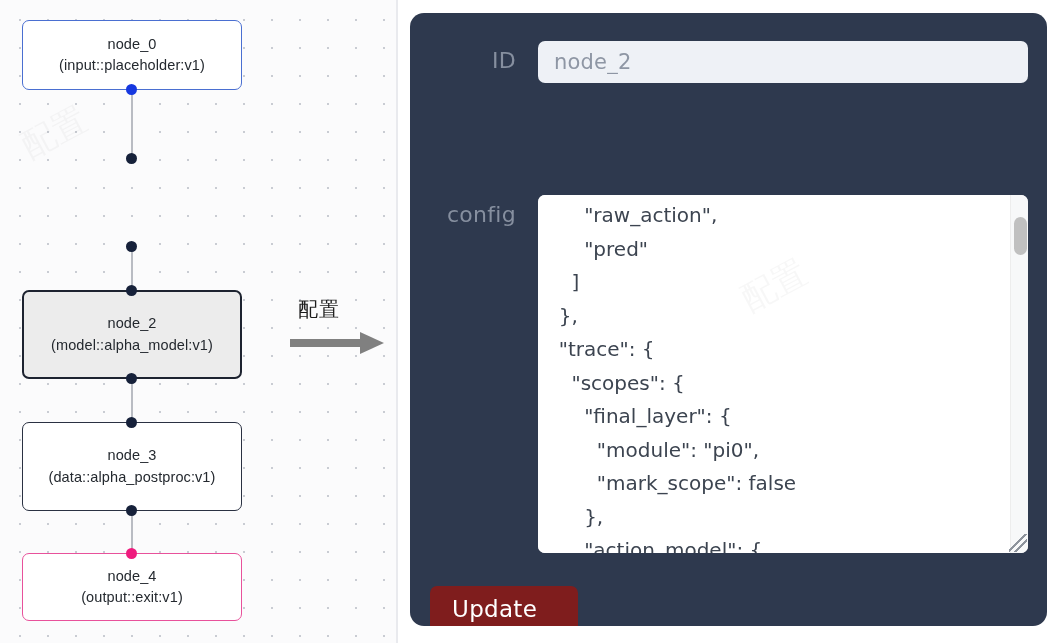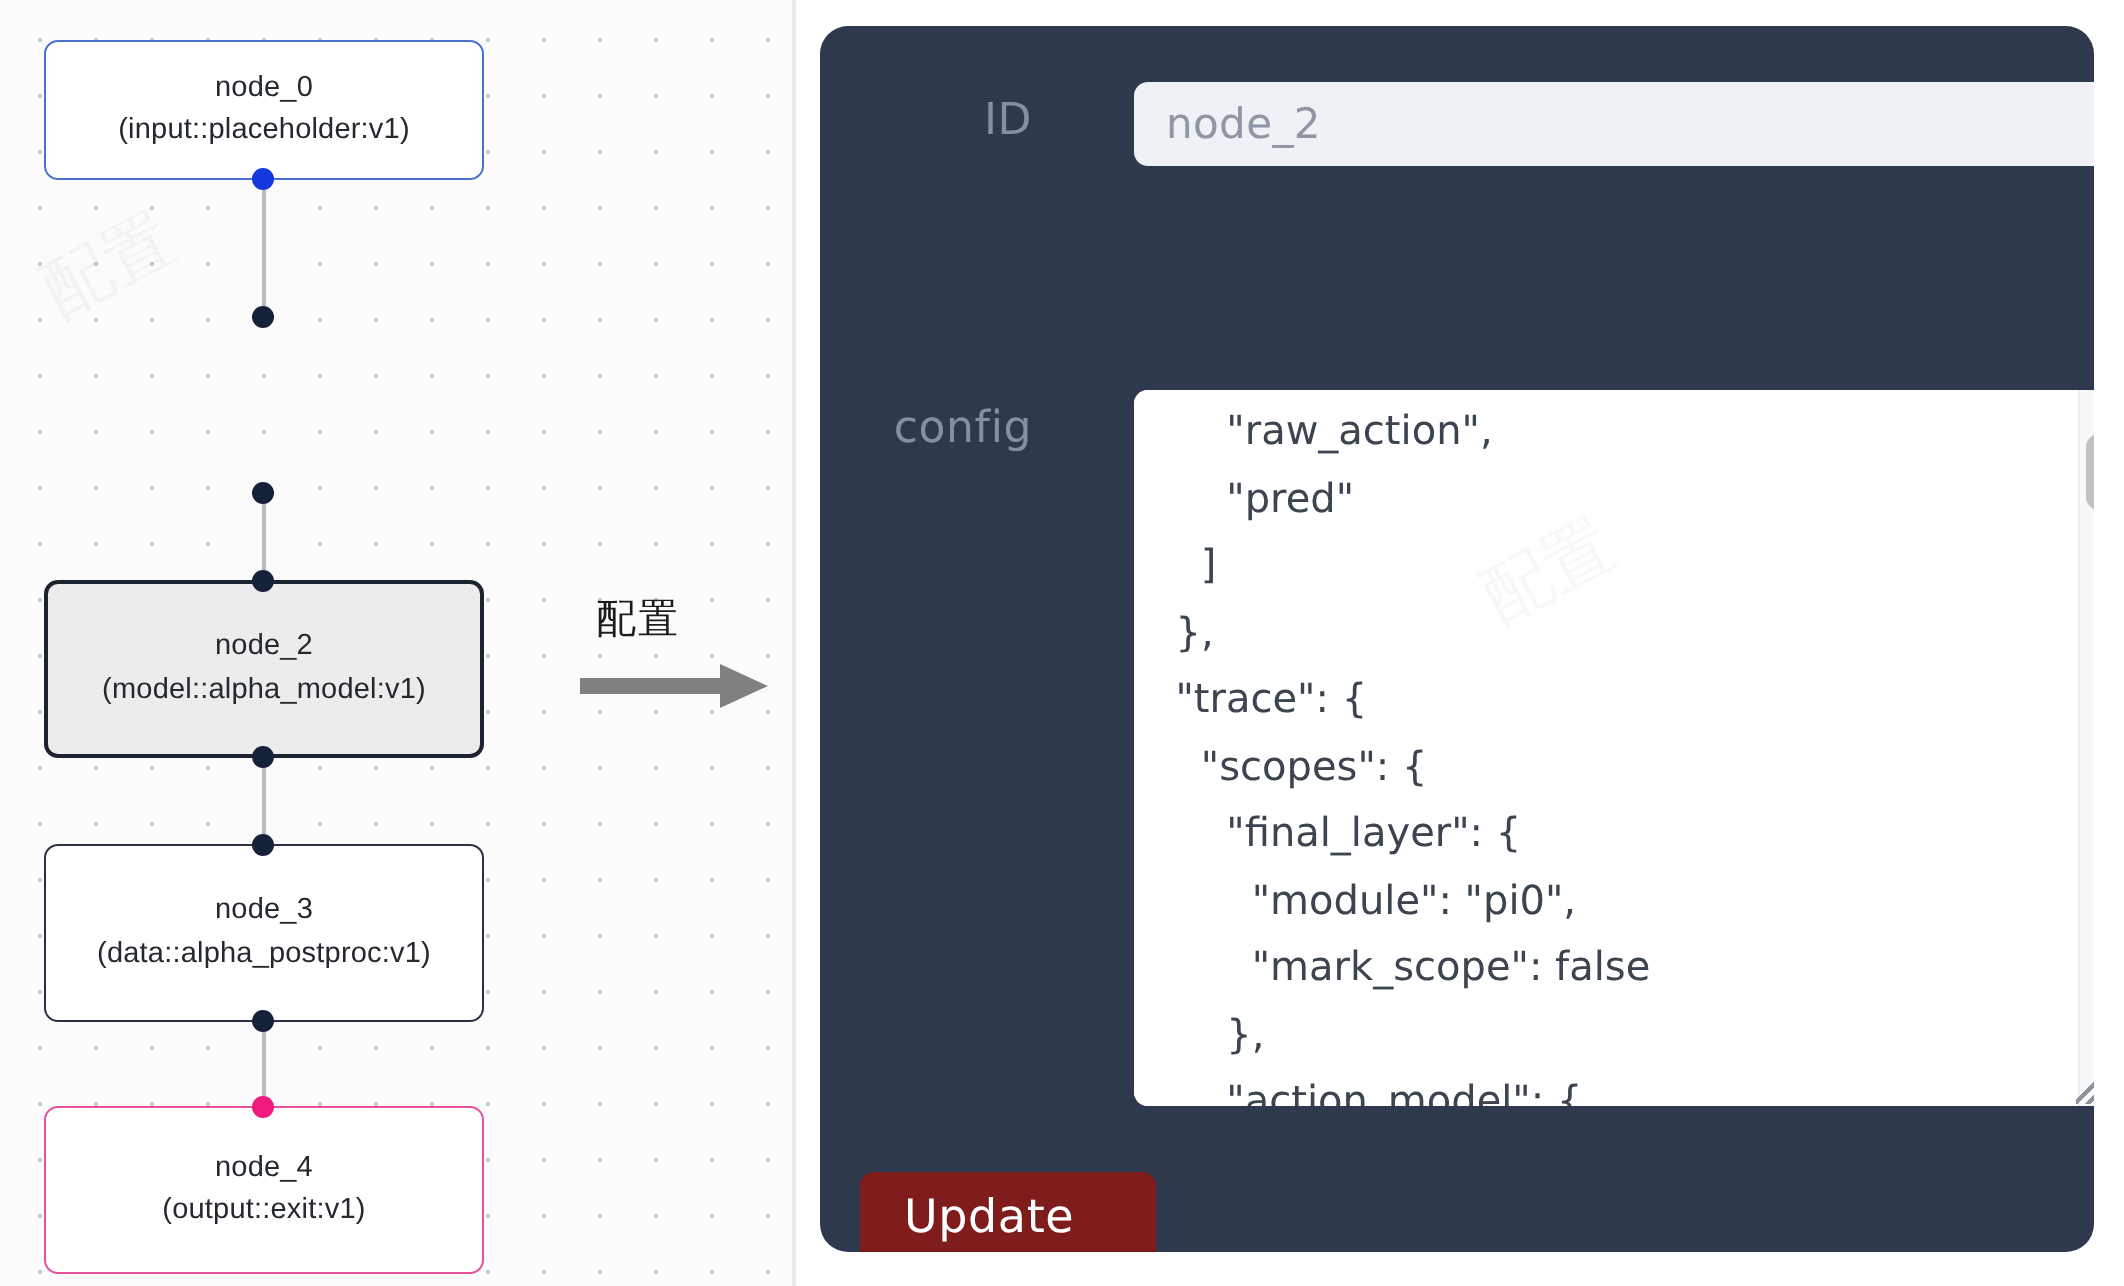--- a/index.html
+++ b/index.html
@@ -127,21 +127,20 @@
     height: 613px;
     background: #2e394e;
     border-radius: 14px;
     box-sizing: border-box;
     overflow: hidden;
   }
   .field-row {
     position: absolute;
     display: flex;
     align-items: flex-start;
-    gap: 29px;
   }
   .field-label {
     width: 108px;
     text-align: right;
     color: #868f9f;
     font-size: 22px;
     padding-right: 22px;
     box-sizing: border-box;
     flex: 0 0 108px;
     line-height: 40px;
@@ -276,21 +275,21 @@
   </div>
   <div class="handle" style="top:285px;"></div>
   <div class="handle" style="top:373px;"></div>
 
   <div class="node" style="top:422px;height:89px;">
     <span class="node-text">node_3<br>(data::alpha_postproc:v1)</span>
   </div>
   <div class="handle" style="top:417px;"></div>
   <div class="handle" style="top:505px;"></div>
 
-  <div class="node output-node" style="top:553px;height:84px;">
+  <div class="node output-node" style="top:553px;height:68px;">
     <span class="node-text">node_4<br>(output::exit:v1)</span>
   </div>
   <div class="handle pink" style="top:548px;"></div>
 
   <div class="watermark" style="left:20px;top:110px;">配置</div>
 </div>
 
 <div id="arrow-group">
   <div id="arrow-label">配置</div>
   <div id="arrow-shape">

